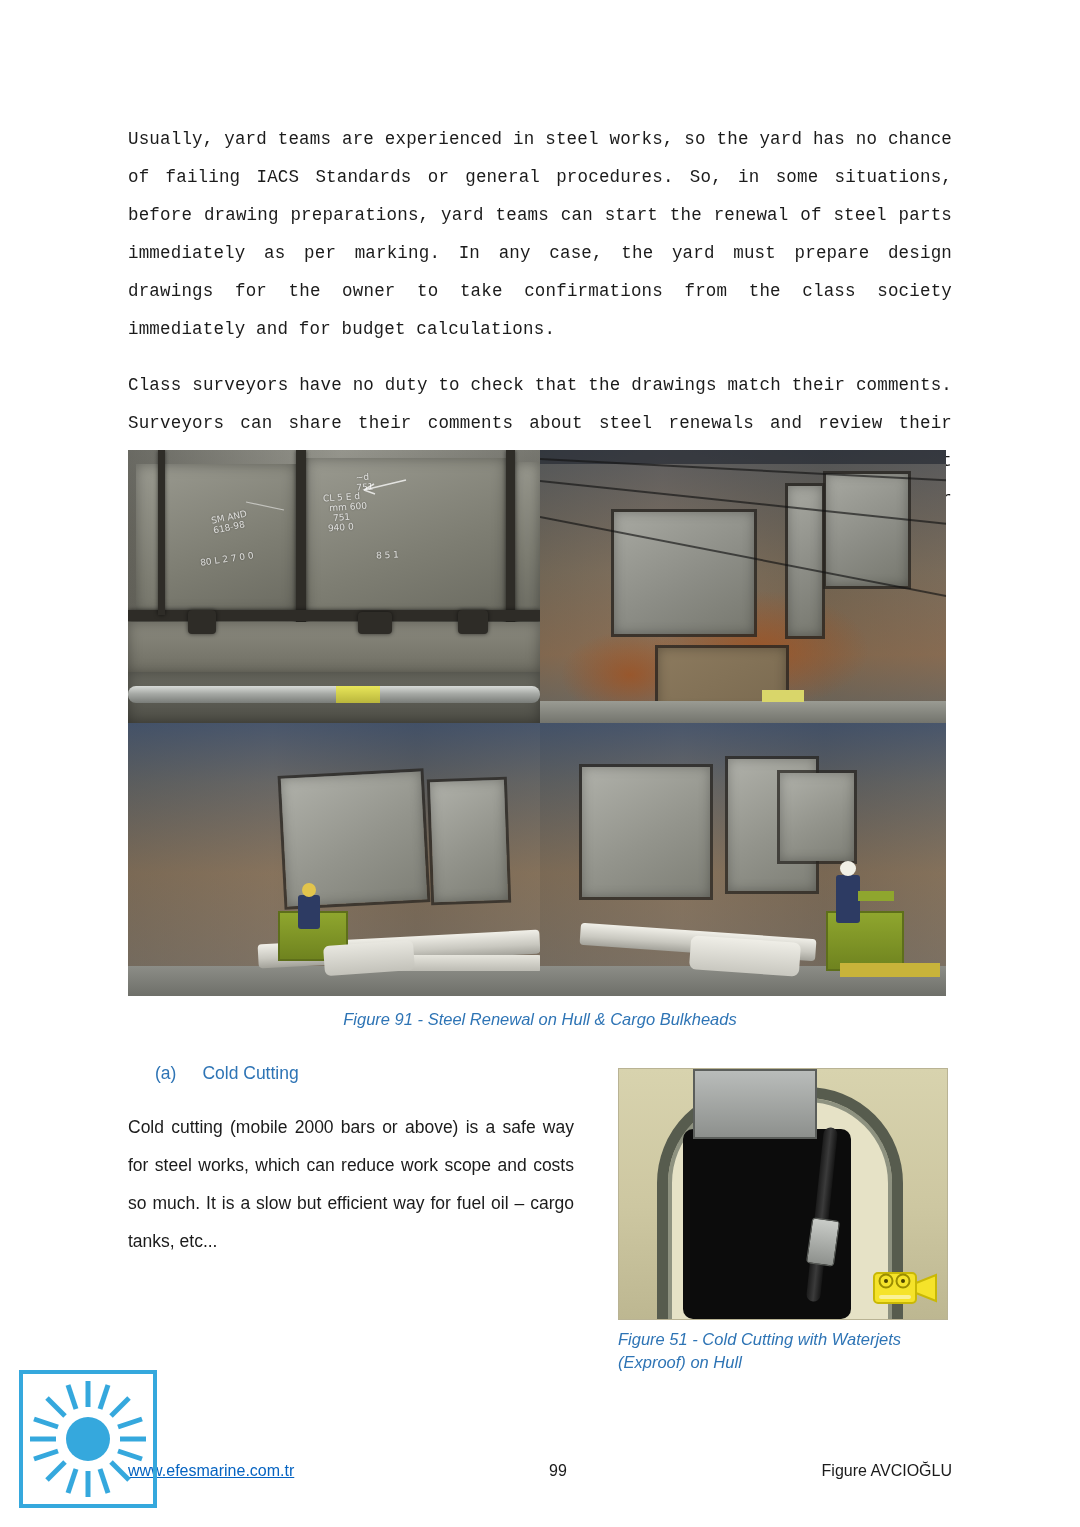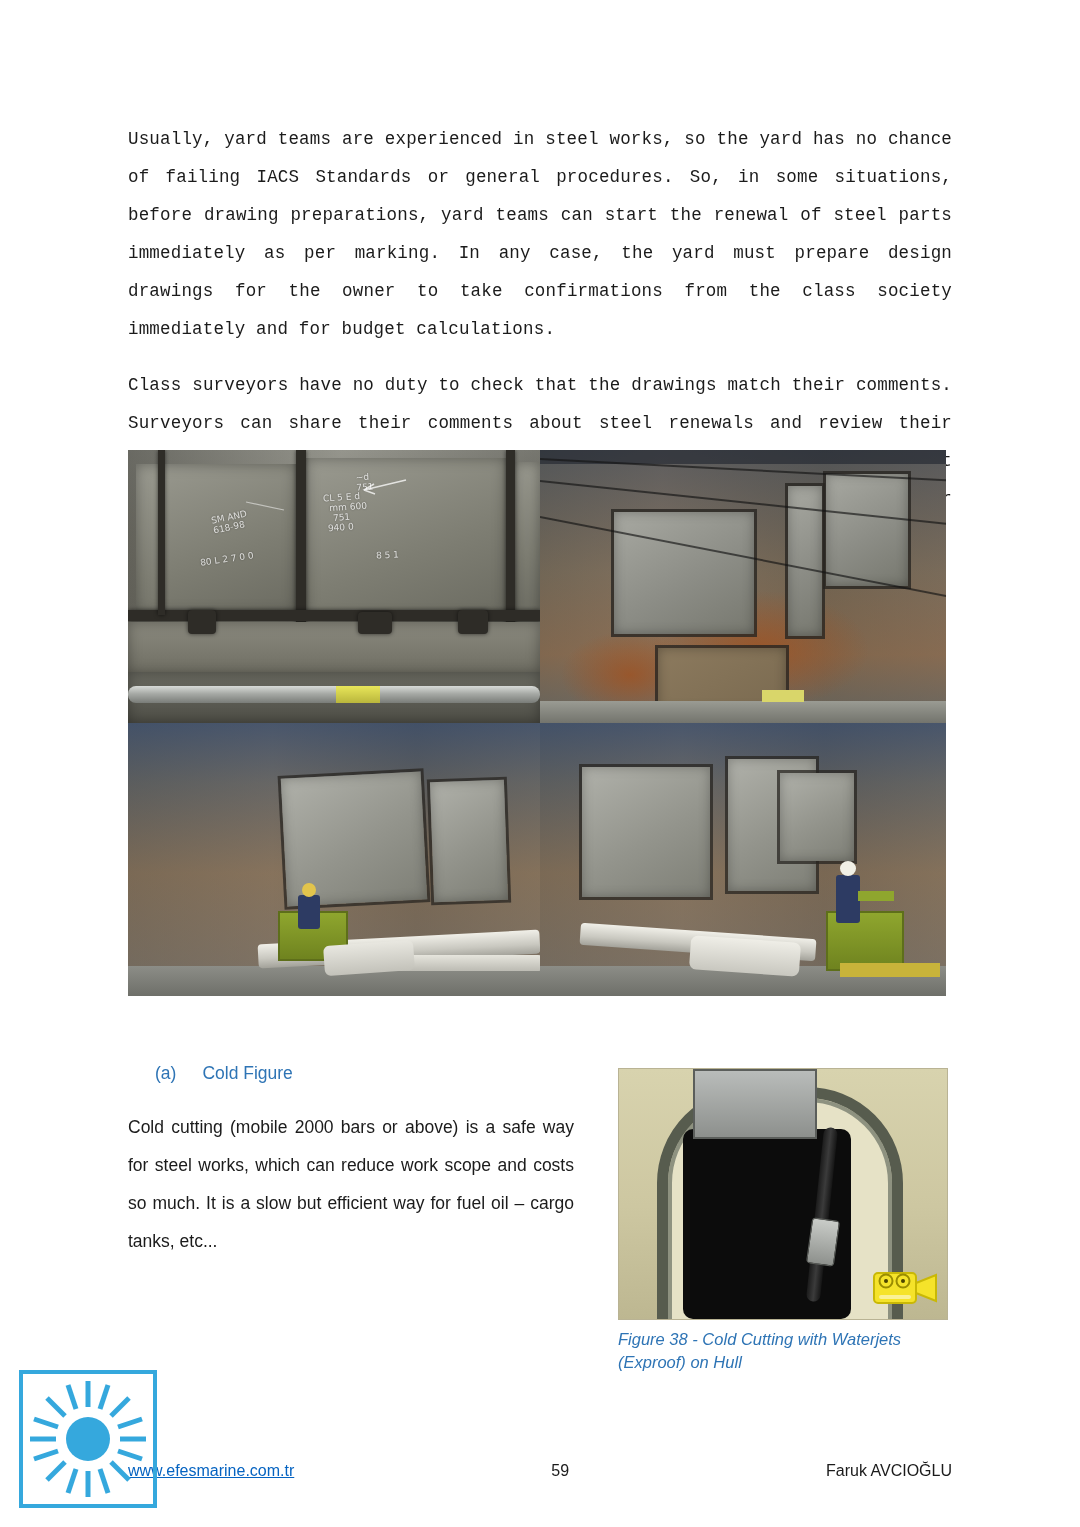--- a/index.html
+++ b/index.html
@@ -388,23 +388,24 @@
       <div class="boom" style="left:40px;top:208px;width:236px;height:22px;transform:rotate(4deg);"></div>
       <div style="position:absolute;left:150px;top:216px;width:110px;height:34px;background:linear-gradient(180deg,#efeee7,#c8c7bf);border-radius:7px;transform:rotate(4deg);"></div>
       <div class="basket" style="left:286px;top:188px;width:74px;height:56px;"></div>
       <div class="worker-body" style="left:296px;top:152px;width:24px;height:48px;"></div>
       <div class="worker-head" style="left:300px;top:138px;width:16px;height:15px;background:#f2f0e6;"></div>
       <div style="position:absolute;left:318px;top:168px;width:36px;height:10px;background:#8fa62e;"></div>
       <div style="position:absolute;left:300px;top:240px;width:100px;height:14px;background:#c8b33a;"></div>
     </div>
   </div>
 
+  <div class="fig-caption" style="top:1010px;">Figure 91 - Steel Renewal on Hull &amp; Cargo Bulkheads</div>
 
   <div class="heading-a">
-    <span>(a)</span><span class="lbl">Cold Figure</span>
+    <span>(a)</span><span class="lbl">Cold Cutting</span>
   </div>
 
   <div class="col-text">
     <p>Cold cutting (mobile 2000 bars or above) is a safe way for steel works, which can reduce work scope and costs so much. It is a slow but efficient way for fuel oil – cargo tanks, etc...</p>
   </div>
 
   <div class="fig92">
     <div class="f92-wall"></div>
     <div class="f92-frame"></div>
     <div class="f92-hole"></div>
@@ -417,26 +418,26 @@
       <rect x="1" y="8" width="42" height="30" rx="4" fill="#f5e32a" stroke="#c9b806" stroke-width="2"></rect>
       <circle cx="13" cy="16" r="6.5" fill="#f5e32a" stroke="#9a8c00" stroke-width="2"></circle>
       <circle cx="30" cy="16" r="6.5" fill="#f5e32a" stroke="#9a8c00" stroke-width="2"></circle>
       <circle cx="13" cy="16" r="2" fill="#4a4300"></circle>
       <circle cx="30" cy="16" r="2" fill="#4a4300"></circle>
       <path d="M43 18 L63 10 L63 36 L43 28 Z" fill="#f5e32a" stroke="#c9b806" stroke-width="2"></path>
       <rect x="6" y="30" width="32" height="4" rx="2" fill="#ffffff" opacity="0.5"></rect>
     </svg>
   </div>
 
-  <div class="cap92">Figure 38 - Cold Cutting with Waterjets (Exproof) on Hull</div>
+  <div class="cap92">Figure 51 - Cold Cutting with Waterjets (Exproof) on Hull</div>
 
   <div class="footer">
     <a href="#">www.efesmarine.com.tr</a>
-    <span>59</span>
-    <span>Faruk AVCIOĞLU</span>
+    <span>99</span>
+    <span>Figure AVCIOĞLU</span>
   </div>
 
   <div class="watermark">
     <svg class="wm-sun" viewBox="0 0 140 140">
       <g stroke="#35a8dd" stroke-width="4" fill="none">
         <rect x="3" y="3" width="134" height="134"></rect>
       </g>
       <g fill="#35a8dd">
         <circle cx="70" cy="70" r="22"></circle>
       </g>

